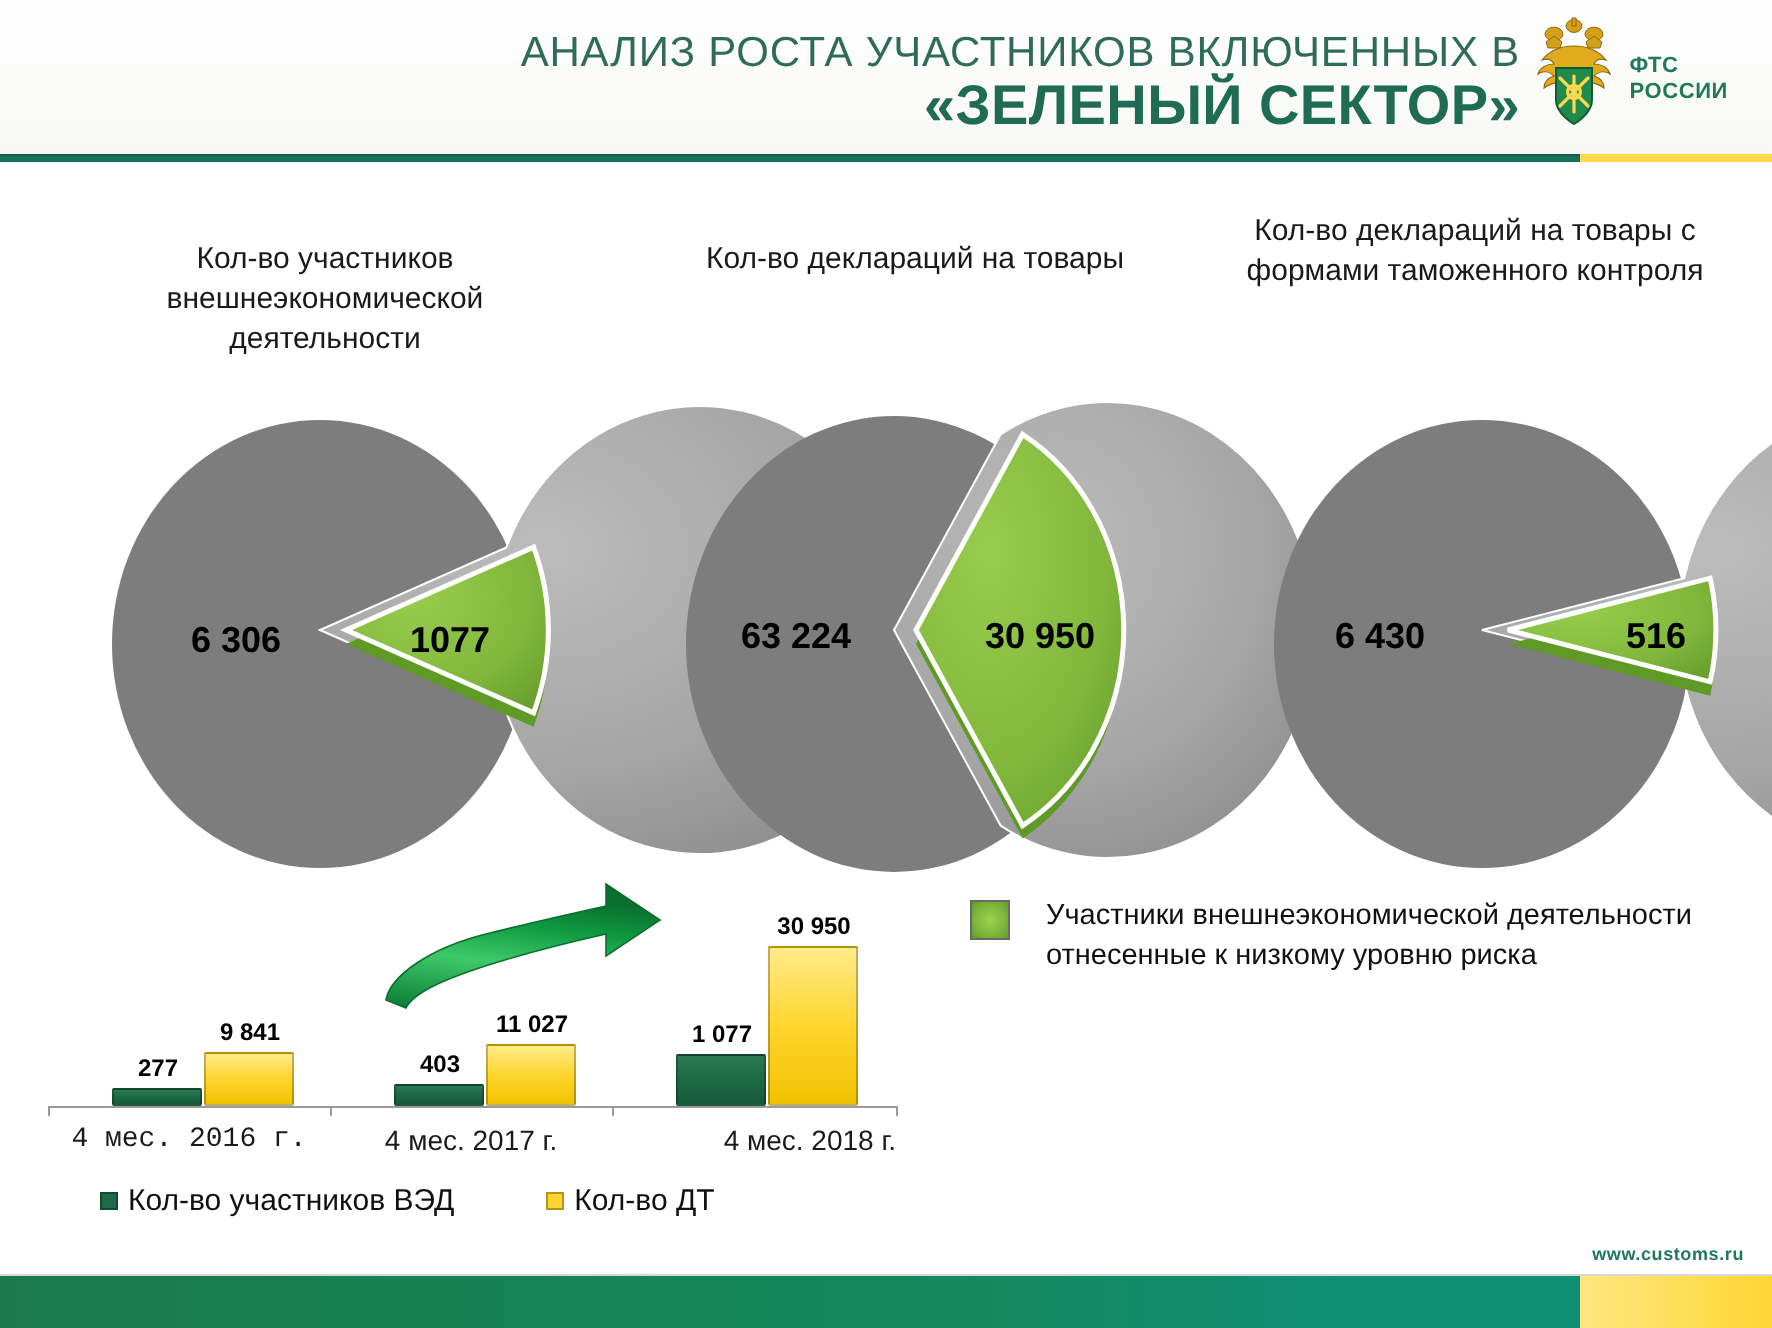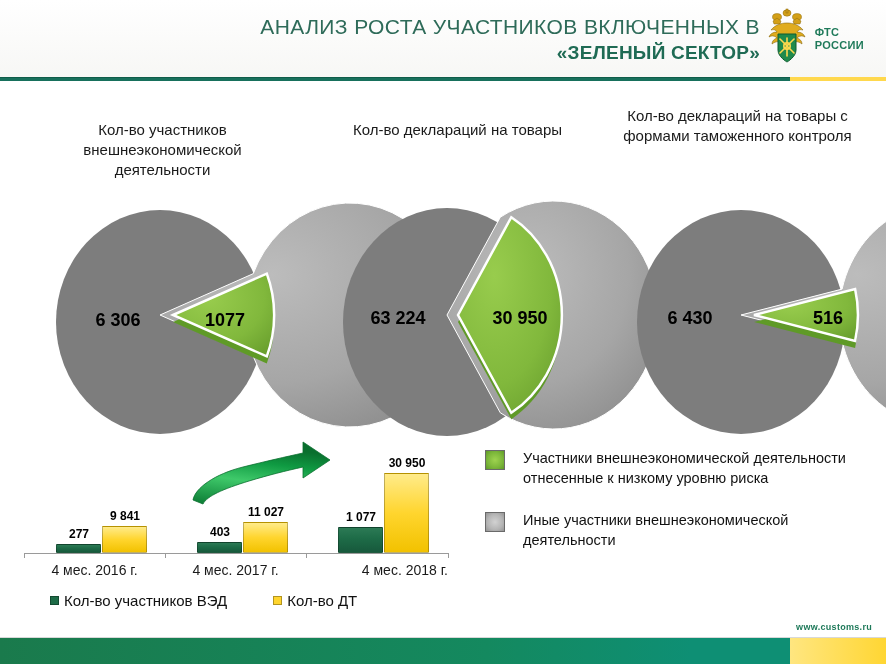--- a/index.html
+++ b/index.html
@@ -22,21 +22,21 @@
   }
   #title-block {
     position: absolute; left: 60px; top: 14px; width: 700px;
     text-align: right;
   }
   .title-line1 {
     font-size: 21px; letter-spacing: 0.4px; color: #2e6b59;
     font-weight: 400; line-height: 26px; white-space: nowrap;
   }
   .title-line2 {
-    font-size: 19px; letter-spacing: 0.2px; color: #1f6b54;
+    font-size: 28px; letter-spacing: 0.2px; color: #1f6b54;
     font-weight: bold; line-height: 26px; white-space: nowrap;
   }
   #logo-wrap {
     position: absolute; right: 22px; top: 8px;
     display: flex; align-items: center; gap: 6px;
   }
   #logo-text {
     font-size: 11px; font-weight: bold; color: #1f7a5a;
     line-height: 13px; letter-spacing: 0.3px;
   }
@@ -320,45 +320,41 @@
       <div class="bar-value" style="left:68px; bottom:34px; width:66px;">11 027</div>
     </div>
 
     <div class="bar-group" style="left:296px; width:142px; height:113px;">
       <div class="bar green" style="left:32px; width:45px; height:26px;"></div>
       <div class="bar yellow" style="left:78px; width:45px; height:80px;"></div>
       <div class="bar-value" style="left:22px; bottom:29px; width:66px;">1 077</div>
       <div class="bar-value" style="left:68px; bottom:83px; width:66px;">30 950</div>
     </div>
 
-    <div class="cat-label" style="left:14px;  width:141px;">4 мес. 2016 г.</div>
+    <div class="cat-label" style="left:14px;  width:141px;font-family:Liberation Mono, monospace;">4 мес. 2016 г.</div>
     <div class="cat-label" style="left:155px; width:141px;">4 мес. 2017 г.</div>
     <div class="cat-label" style="left:296px; width:142px;text-align:right;">4 мес. 2018 г.</div>
 
     <div id="bar-legend">
       <div class="blg-item">
         <span class="blg-swatch green"></span>
         <span class="blg-label">Кол-во участников ВЭД</span>
       </div>
       <div class="blg-item">
         <span class="blg-swatch yellow"></span>
         <span class="blg-label">Кол-во ДТ</span>
       </div>
     </div>
   </div>
 
   <div id="main-legend">
     <div class="ml-item">
       <span class="ml-swatch green"></span>
       <span class="ml-label">Участники внешнеэкономической деятельности отнесенные к низкому уровню риска</span>
     </div>
-    <div class="ml-item">
-      <span class="ml-swatch gray"></span>
-      <span class="ml-label">Иные участники внешнеэкономической деятельности</span>
-    </div>
   </div>
 
   <div id="footer-sep"></div>
   <div id="footer-url">www.customs.ru</div>
   <div id="footer-bar">
     <div class="yellow"></div>
   </div>
 
 </div>
 

